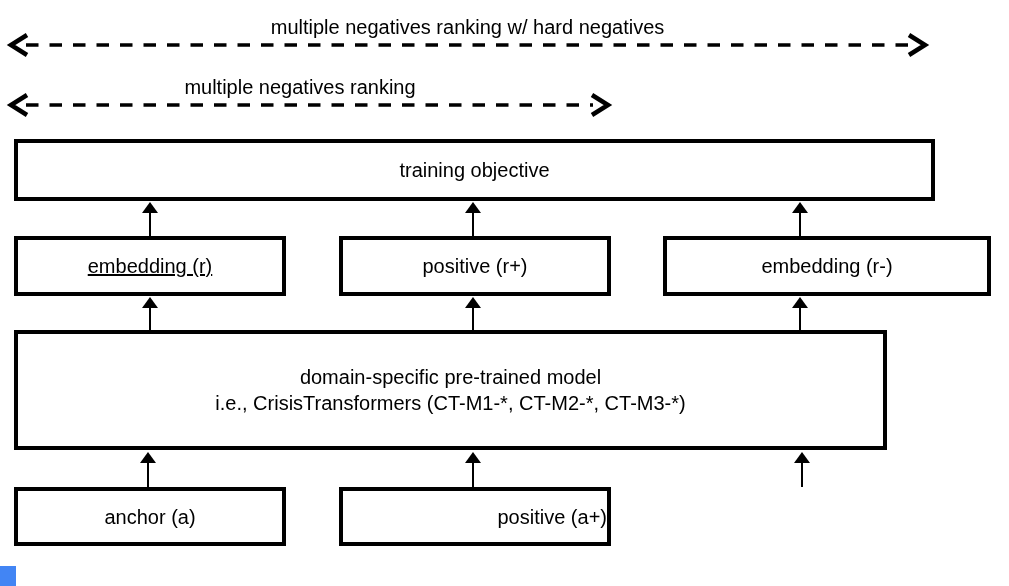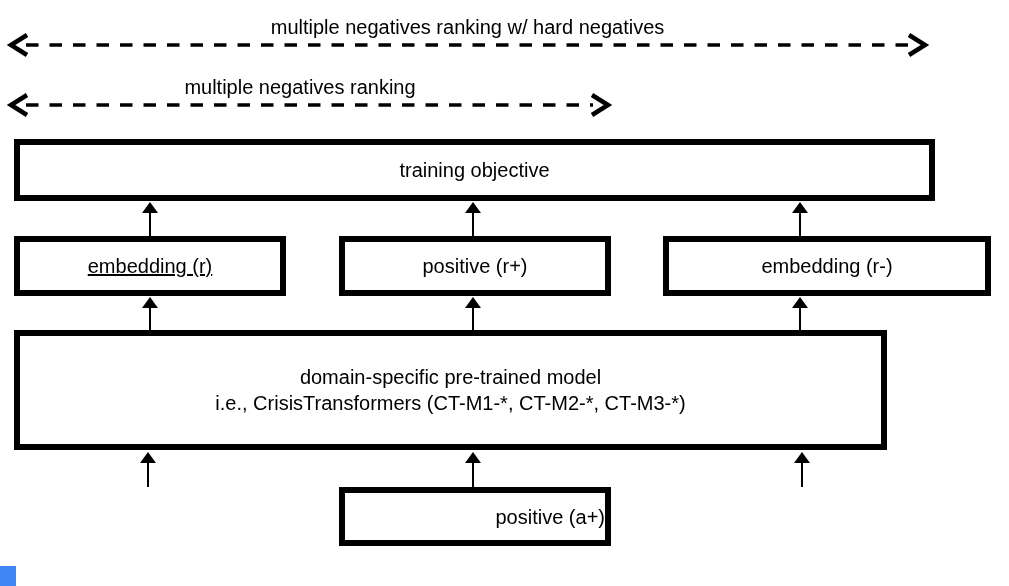--- a/index.html
+++ b/index.html
@@ -24,21 +24,21 @@
     color: #000000;
     white-space: nowrap;
   }
   .dashed-arrow {
     position: absolute;
     display: block;
   }
   .box {
     position: absolute;
     box-sizing: border-box;
-    border: 6px solid #000000;
+    border: 4px solid #000000;
     background: #ffffff;
     display: flex;
     align-items: center;
     justify-content: center;
     text-align: center;
     font-size: 20px;
     line-height: 26px;
   }
   .uparrow {
     position: absolute;
@@ -127,20 +127,23 @@
   </div>
   <div id="box-emb-rm" class="box">
     <span>embedding (r-)</span>
   </div>
 
   <div id="box-model" class="box">
     <span>domain-specific pre-trained model</span>
     <span>i.e., CrisisTransformers (CT-M1-*, CT-M2-*, CT-M3-*)</span>
   </div>
 
+  <div id="box-anchor" class="box">
+    <span>anchor (a)</span>
+  </div>
   <div id="box-positive" class="box">
     <span>positive (a+)</span>
   </div>
 
   <div id="ua-a1" class="uparrow">
       <div class="head"></div>
       <div class="shaft"></div>
     </div>
   <div id="ua-a2" class="uparrow">
       <div class="head"></div>

